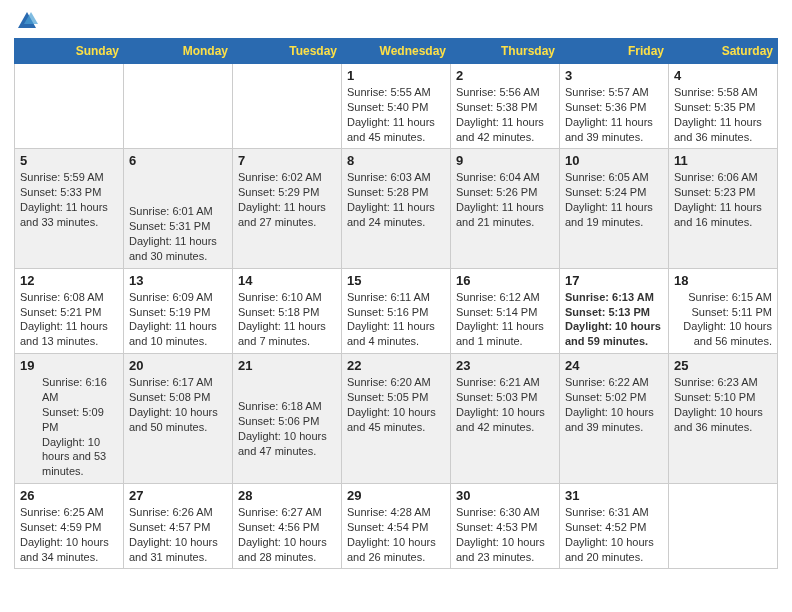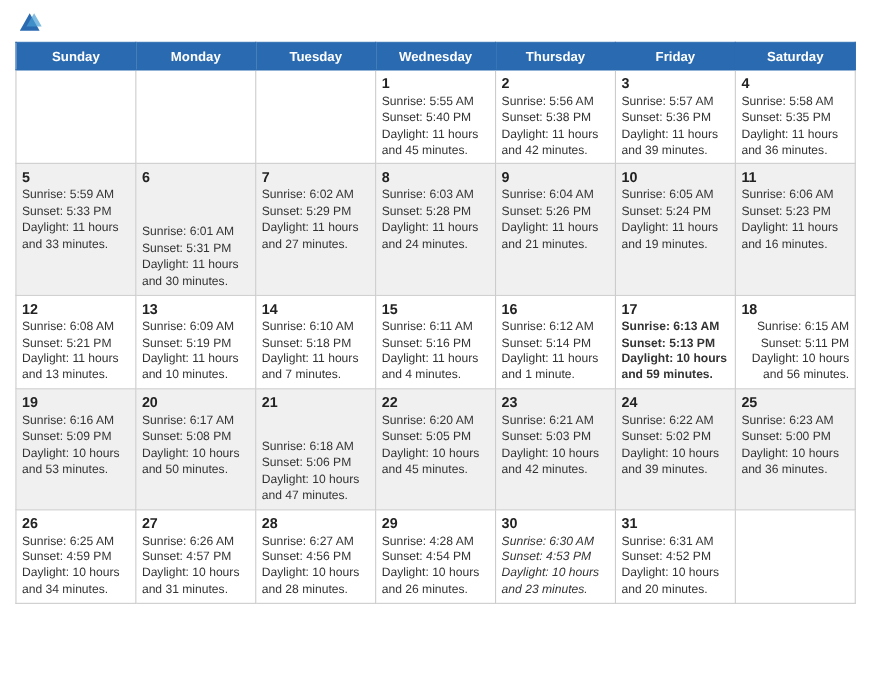--- a/index.html
+++ b/index.html
@@ -50,25 +50,25 @@
       font-size: 15px;
       color: #444;
     }
     .calendar {
       width: 100%;
       border-collapse: collapse;
       border: 1px solid #ccc;
     }
     .calendar th {
       background-color: #2a6ab0;
-      color: #ffffff;
+      color: #fde047;
       font-size: 12px;
       font-weight: bold;
       padding: 5px 4px;
-      text-align: center;
+      text-align: right;
       border: 1px solid #2a6ab0;
     }
     .calendar td {
       width: calc(100% / 7);
       vertical-align: top;
       padding: 4px 5px;
       border: 1px solid #ccc;
       font-size: 9.5px;
       color: #333;
       height: 82px;
@@ -241,21 +241,21 @@
           <td>
             <span class="day-number">18</span>
             <div class="cell-text" style="white-space: pre-line; text-align: right;">Sunrise: 6:15 AM
 Sunset: 5:11 PM
 Daylight: 10 hours and 56 minutes.</div>
           </td>
         </tr>
         <tr>
           <td class="gray-bg">
             <span class="day-number">19</span>
-            <div class="cell-text" style="white-space: pre-line;">Sunrise: 6:16 AM
+            <div class="cell-text" style="white-space: pre-line; margin-left: 22px;">Sunrise: 6:16 AM
 Sunset: 5:09 PM
 Daylight: 10 hours and 53 minutes.</div>
           </td>
           <td class="gray-bg">
             <span class="day-number">20</span>
             <div class="cell-text" style="white-space: pre-line;">Sunrise: 6:17 AM
 Sunset: 5:08 PM
 Daylight: 10 hours and 50 minutes.</div>
           </td>
           <td class="gray-bg">
@@ -278,21 +278,21 @@
           </td>
           <td class="gray-bg">
             <span class="day-number">24</span>
             <div class="cell-text" style="white-space: pre-line;">Sunrise: 6:22 AM
 Sunset: 5:02 PM
 Daylight: 10 hours and 39 minutes.</div>
           </td>
           <td class="gray-bg">
             <span class="day-number">25</span>
             <div class="cell-text" style="white-space: pre-line;">Sunrise: 6:23 AM
-Sunset: 5:00 PM
+Sunset: 5:10 PM
 Daylight: 10 hours and 36 minutes.</div>
           </td>
         </tr>
         <tr>
           <td>
             <span class="day-number">26</span>
             <div class="cell-text" style="white-space: pre-line;">Sunrise: 6:25 AM
 Sunset: 4:59 PM
 Daylight: 10 hours and 34 minutes.</div>
           </td>
@@ -309,21 +309,21 @@
 Daylight: 10 hours and 28 minutes.</div>
           </td>
           <td>
             <span class="day-number">29</span>
             <div class="cell-text" style="white-space: pre-line;">Sunrise: 4:28 AM
 Sunset: 4:54 PM
 Daylight: 10 hours and 26 minutes.</div>
           </td>
           <td>
             <span class="day-number">30</span>
-            <div class="cell-text" style="white-space: pre-line; font-style: italic;">Sunrise: 6:30 AM
+            <div class="cell-text" style="white-space: pre-line;">Sunrise: 6:30 AM
 Sunset: 4:53 PM
 Daylight: 10 hours and 23 minutes.</div>
           </td>
           <td>
             <span class="day-number">31</span>
             <div class="cell-text" style="white-space: pre-line;">Sunrise: 6:31 AM
 Sunset: 4:52 PM
 Daylight: 10 hours and 20 minutes.</div>
           </td>
           <td></td>

